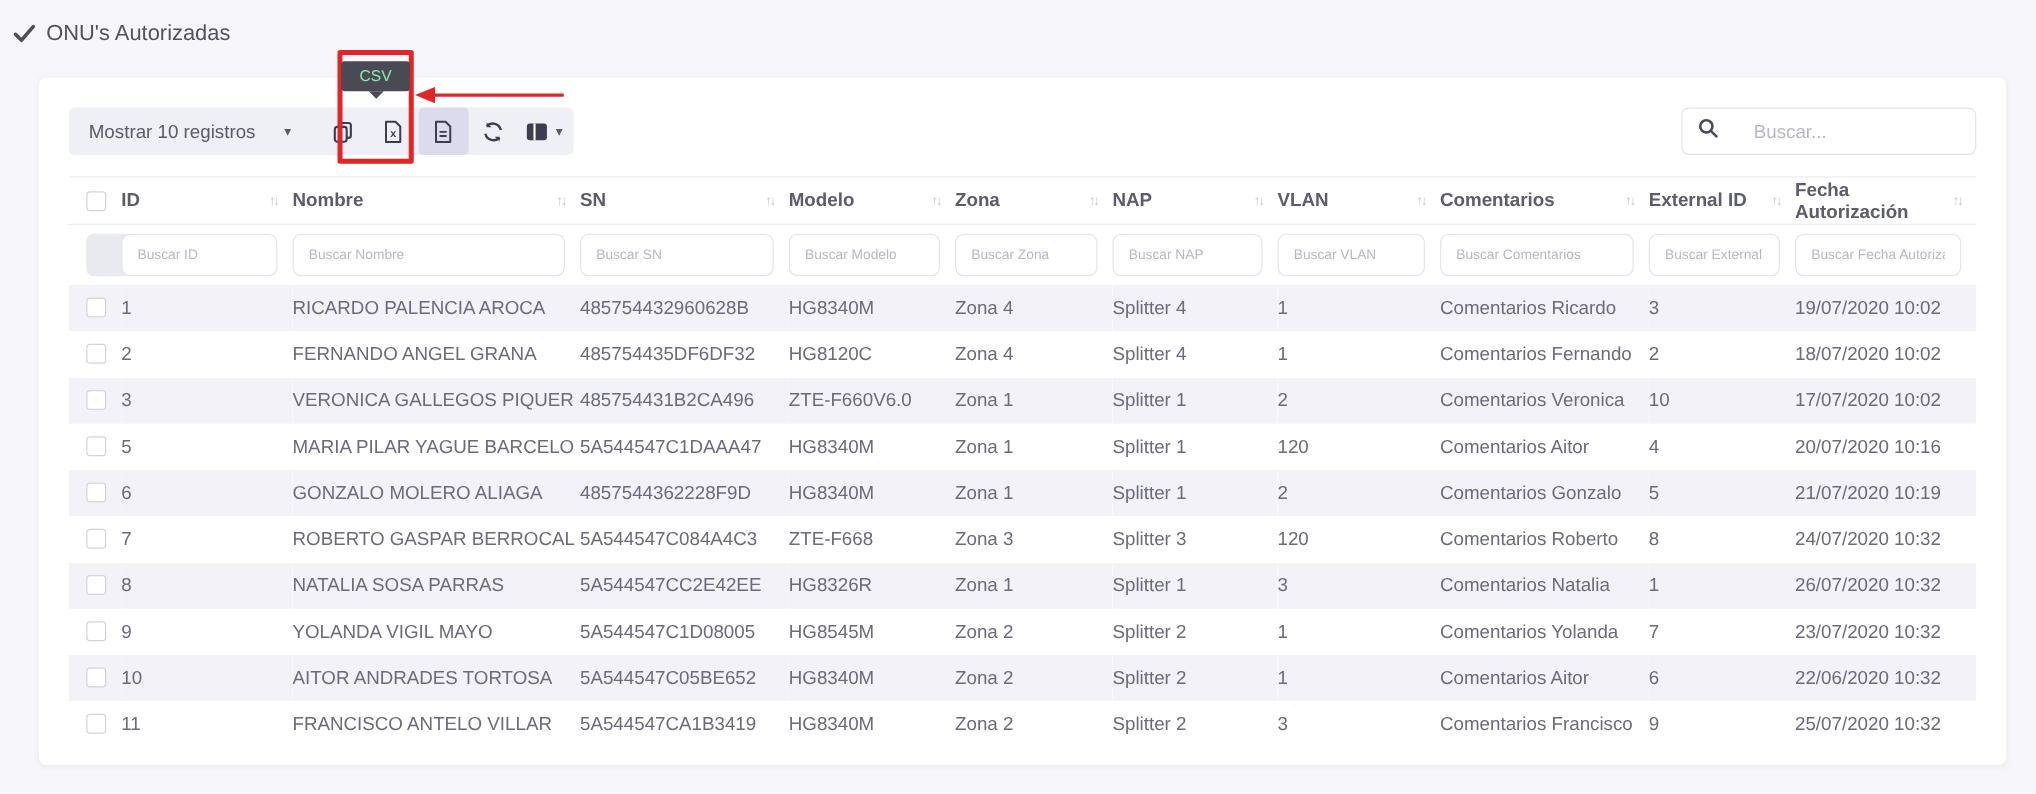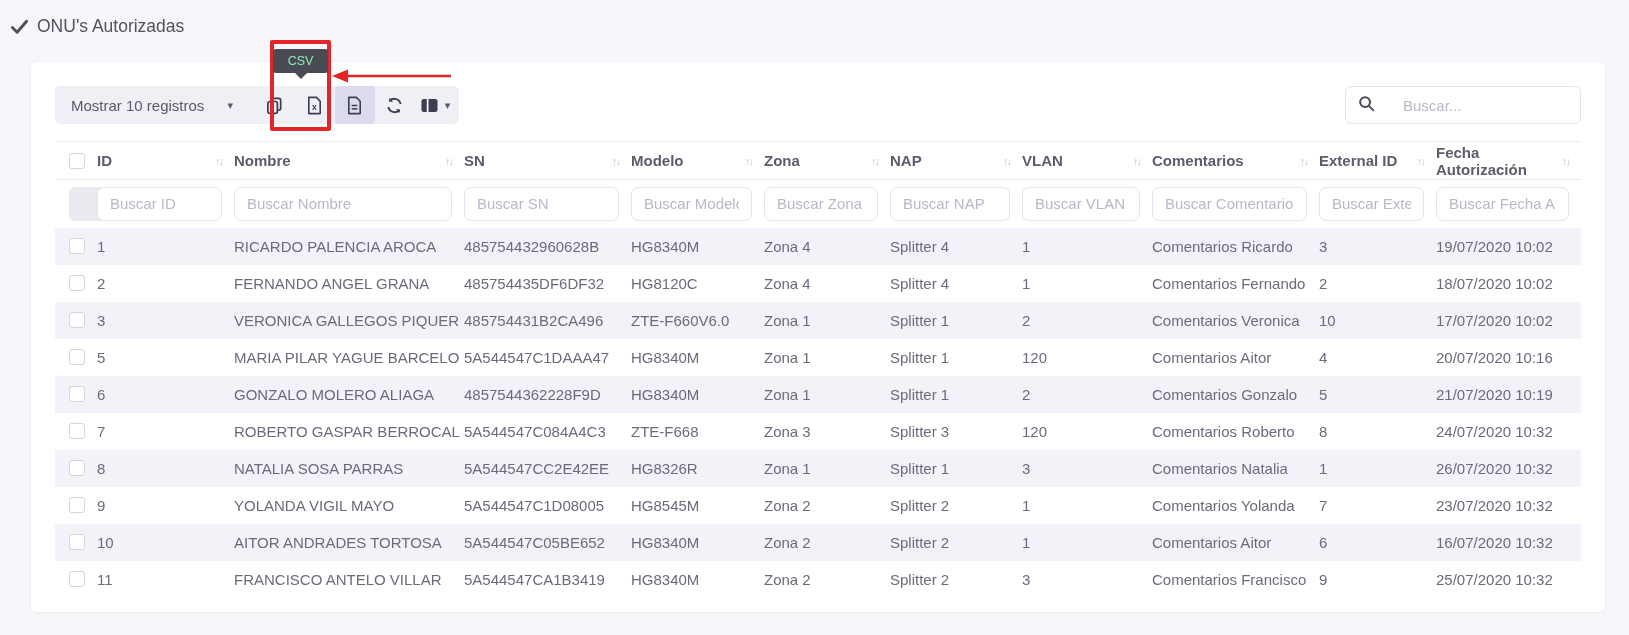--- a/index.html
+++ b/index.html
@@ -45,21 +45,21 @@
   table { width:100%; border-collapse:collapse; table-layout:fixed; }
   col.c0{width:42px} col.c1{width:137px} col.c2{width:230px} col.c3{width:167px}
   col.c4{width:133px} col.c5{width:126px} col.c6{width:132px} col.c7{width:130px}
   col.c8{width:167px} col.c9{width:117px} col.c10{width:145px}
   thead th { border-top:1px solid #ececf2; border-bottom:1px solid #ececf2; height:38px;
              font-size:15px; font-weight:bold; color:#5c5c6c; text-align:left; padding:0; }
   .th-in { display:flex; justify-content:space-between; align-items:center; padding-right:12px; }
   .sort-icon { font-size:11px; color:#c7c7d5; letter-spacing:-2px; cursor:pointer; }
   .filter-row td { height:48px; vertical-align:middle; padding-right:12px; }
   .filter-input { width:100%; height:34px; border:1px solid #e5e5ee; border-radius:7px;
-                  padding:0 12px; font-size:15px; color:#6a6a78; background:#fff;
+                  padding:0 12px; font-size:11px; color:#6a6a78; background:#fff;
                   font-family:"Liberation Sans",sans-serif; outline:none; }
   .filter-input::placeholder { color:#b8b8c8; }
   .filter-block { width:36px; height:34px; background:#e9e9f0; border-radius:6px; }
   tbody td { height:37px; font-size:15px; color:#6b6b7c; vertical-align:middle;
              padding-right:10px; overflow:hidden; white-space:nowrap; }
   tbody tr.striped { background:#f3f2f9; }
   .checkbox { width:16px; height:16px; border:1px solid #d4d4e0; border-radius:3px;
               background:#fff; cursor:pointer; }
   .cb-cell { padding-left:14px; }
   thead .cb-cell .checkbox { margin-top:0; }
@@ -386,21 +386,21 @@
               </td>
               <td>10</td>
               <td>AITOR ANDRADES TORTOSA</td>
               <td>5A544547C05BE652</td>
               <td>HG8340M</td>
               <td>Zona 2</td>
               <td>Splitter 2</td>
               <td>1</td>
               <td>Comentarios Aitor</td>
               <td>6</td>
-              <td>16/07/2020 10:32</td>
+              <td>22/06/2020 10:32</td>
             </tr>
             <tr>
               <td class="cb-cell">
                 <div class="checkbox"></div>
               </td>
               <td>11</td>
               <td>FRANCISCO ANTELO VILLAR</td>
               <td>5A544547CA1B3419</td>
               <td>HG8340M</td>
               <td>Zona 2</td>

